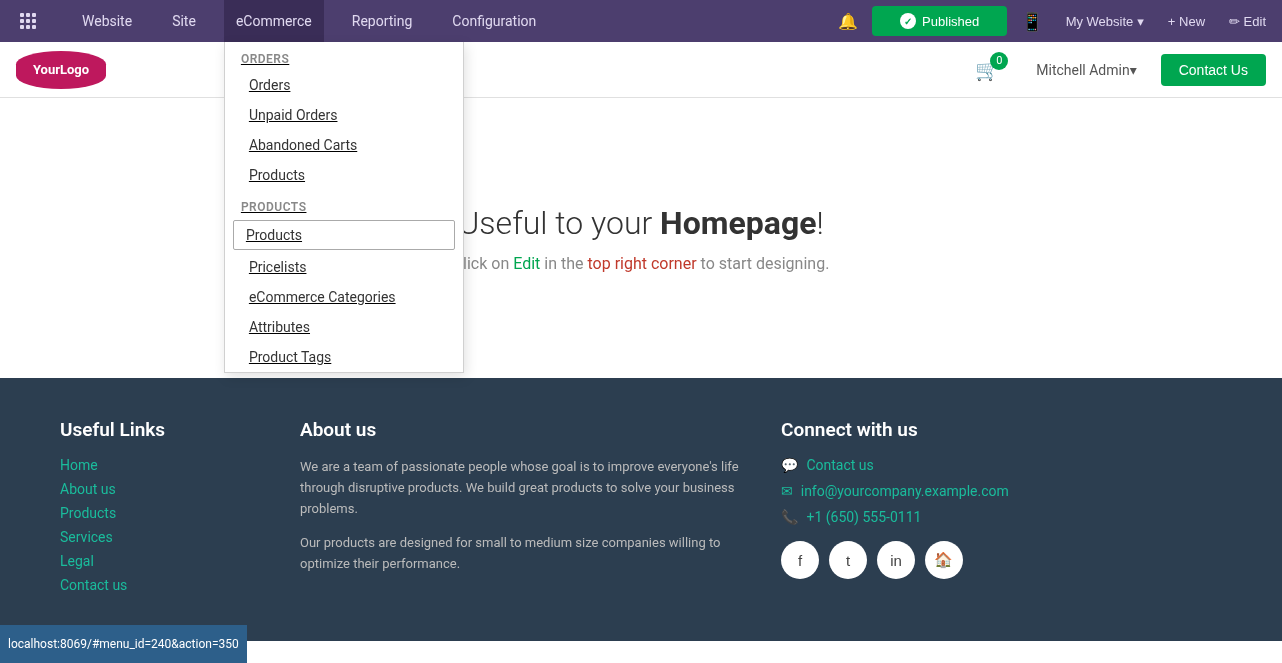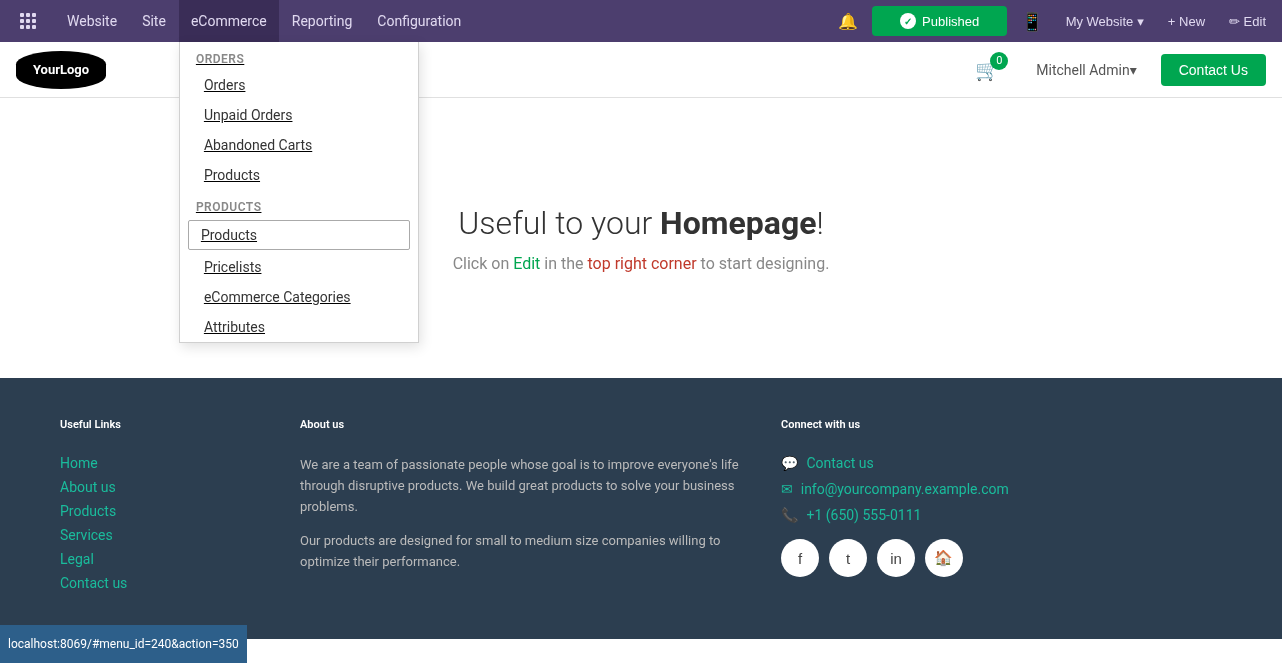--- a/index.html
+++ b/index.html
@@ -11,21 +11,21 @@
       display: flex;
       align-items: center;
       height: 42px;
       padding: 0 8px;
       position: relative;
       z-index: 1000;
     }
     .top-nav-left {
       display: flex;
       align-items: center;
-      gap: 1px;
+      gap: 16px;
     }
     .nav-item {
       color: #e0d9f0;
       padding: 0 12px;
       height: 42px;
       display: flex;
       align-items: center;
       cursor: pointer;
       font-size: 14px;
       white-space: nowrap;
@@ -127,21 +127,21 @@
       padding: 0 16px;
       position: relative;
       z-index: 100;
     }
     .logo-area {
       display: flex;
       align-items: center;
       margin-right: auto;
     }
     .logo-oval {
-      background: #000000;
+      background: #be185d;
       border-radius: 50%/35%;
       width: 90px;
       height: 38px;
       display: flex;
       align-items: center;
       justify-content: center;
       color: #fff;
       font-size: 13px;
       font-weight: bold;
     }
@@ -262,23 +262,23 @@
       padding: 40px 60px 20px;
     }
     .footer-grid {
       display: grid;
       grid-template-columns: 200px 1fr 1fr;
       gap: 40px;
       margin-bottom: 20px;
     }
     .footer-heading {
       color: #fff;
-      font-size: 11px;
+      font-size: 19px;
       font-weight: 600;
-      margin-bottom: 24px;
+      margin-bottom: 16px;
     }
     .footer-link {
       display: block;
       color: #1abc9c;
       text-decoration: none;
       margin-bottom: 8px;
       font-size: 14px;
       cursor: pointer;
     }
     .footer-text {
@@ -369,20 +369,21 @@
         <a class="dropdown-item">Orders</a>
         <a class="dropdown-item">Unpaid Orders</a>
         <a class="dropdown-item">Abandoned Carts</a>
         <a class="dropdown-item">Products</a>
 
         <div class="dropdown-section-label">Products</div>
         <a class="dropdown-item highlighted">Products</a>
         <a class="dropdown-item">Pricelists</a>
         <a class="dropdown-item">eCommerce Categories</a>
         <a class="dropdown-item">Attributes</a>
+        <a class="dropdown-item">Product Tags</a>
       </div>
     </div>
     <div class="nav-item">
       <span>Reporting</span>
     </div>
     <div class="nav-item">
       <span>Configuration</span>
     </div>
   </div>
   <div class="top-nav-right">

